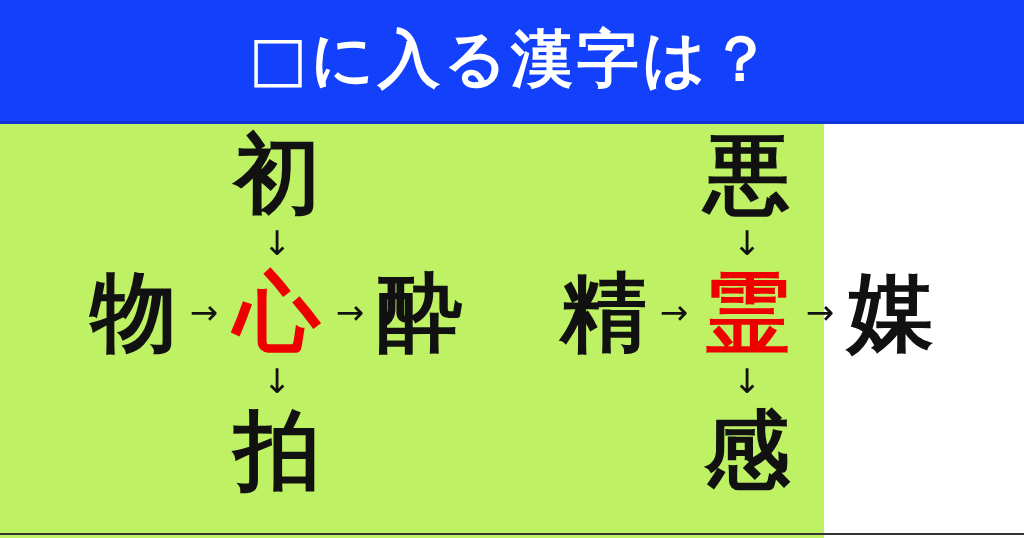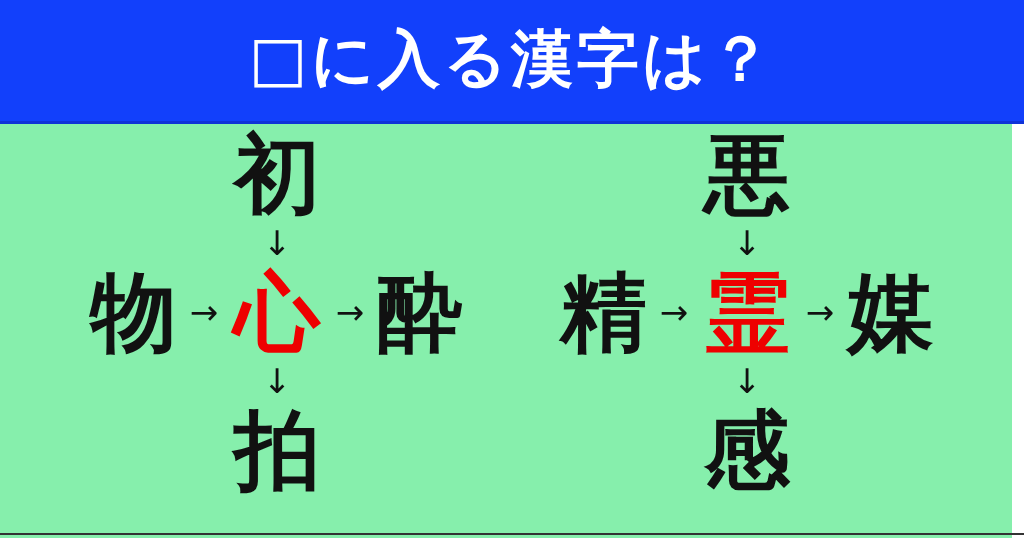--- a/index.html
+++ b/index.html
@@ -11,23 +11,23 @@
     width: 1024px;
     height: 538px;
     background: #ffffff;
     font-family: "DejaVu Sans", "Liberation Sans", sans-serif;
     overflow: hidden;
     position: relative;
   }
 
   .page {
     position: relative;
-    width: 1012px;
+    width: 824px;
     height: 538px;
-    background: #86efac;
+    background: #bef264;
     box-sizing: border-box;
   }
 
   
   .banner {
     position: absolute;
     left: 0;
     top: 0;
     width: 1024px;
     height: 124px;

